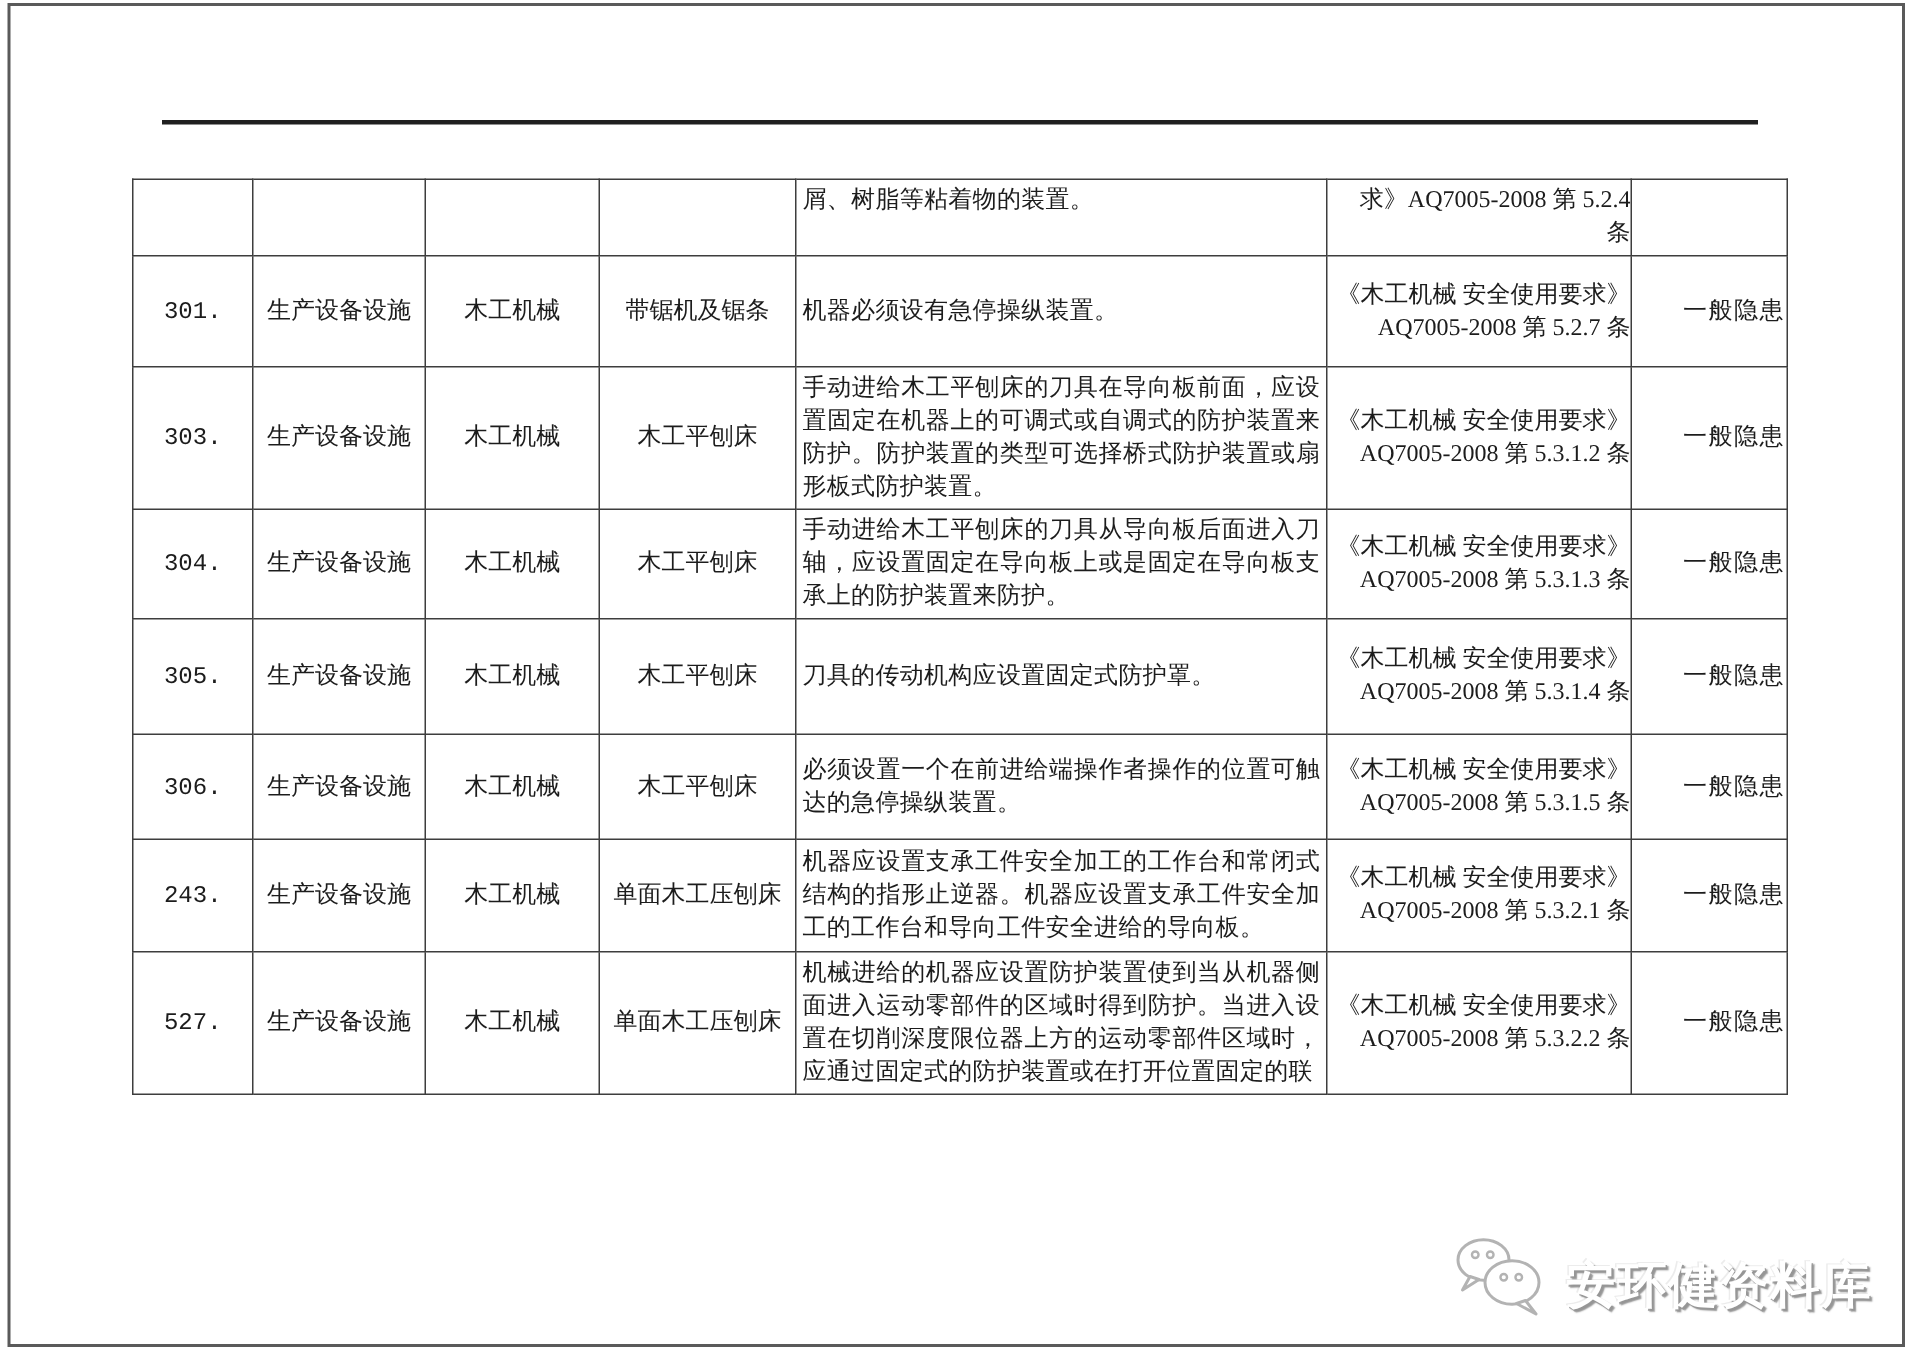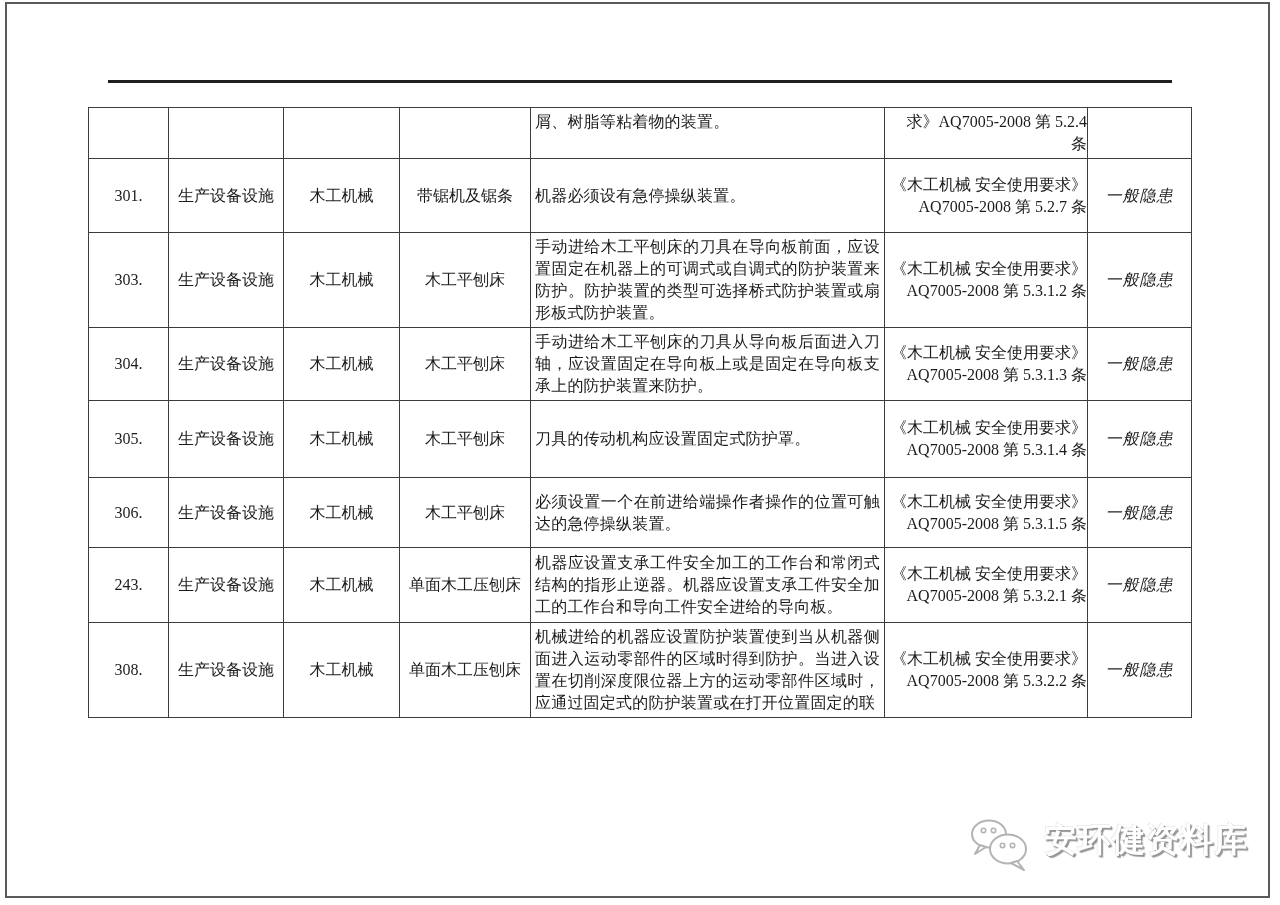--- a/index.html
+++ b/index.html
@@ -10,41 +10,41 @@
   }
   .frame {
     position:absolute; left:5px; top:2px; width:1265px; height:896px;
     border:2px solid #5a5a5a; box-sizing:border-box;
   }
   .header-rule {
     position:absolute; left:108px; top:80px; width:1064px; height:0;
     border-top:3px solid #1f1f1f;
   }
   table.hazard {
-    position:absolute; left:88px; top:107px; width:1103px;
+    position:absolute; left:88px; top:119px; width:1103px;
     border-collapse:collapse; table-layout:fixed;
   }
   table.hazard td {
     border:1.5px solid #3d3d3d; box-sizing:border-box;
     font-size:16px; line-height:22px; overflow:hidden;
   }
-  td.c-center { text-align:center; vertical-align:middle; }
+  td.c-center { text-align:center; vertical-align:middle;font-family:Liberation Mono, monospace; }
   td.c-desc {
     text-align:left; vertical-align:middle; padding:3px 4px;
     font-size:15.5px; letter-spacing:0.2px; text-align:justify;
   }
   td.c-basis {
     text-align:right; vertical-align:middle; padding:3px 0 3px 6px;
     font-size:15.5px;
   }
-  td.c-level { text-align:center; vertical-align:middle; letter-spacing:1px;font-style:italic; }
+  td.c-level { text-align:right; vertical-align:middle; letter-spacing:1px; }
   tr.row-partial td { vertical-align:top; }
   .watermark {
     position:absolute; left:968px; top:818px; height:62px;
-    display:flex; align-items:flex-start; gap:12px;
+    display:flex; align-items:flex-end; gap:12px;
   }
   .wm-text {
     font-family:"Liberation Sans","DejaVu Sans",sans-serif;
     font-size:33px; font-weight:bold; letter-spacing:1px;
     color:#ffffff;
     text-shadow: 2px 2px 1px #969696, 1px 1px 0 #a8a8a8, -1px -1px 0 #ececec;
     white-space:nowrap;
   }
   .wm-icon svg { display:block; }
 </style>
@@ -123,21 +123,21 @@
       <tr style="height:75px">
         <td class="c-center">243.</td>
         <td class="c-center">生产设备设施</td>
         <td class="c-center">木工机械</td>
         <td class="c-center">单面木工压刨床</td>
         <td class="c-desc">机器应设置支承工件安全加工的工作台和常闭式结构的指形止逆器。机器应设置支承工件安全加工的工作台和导向工件安全进给的导向板。</td>
         <td class="c-basis">《木工机械 安全使用要求》AQ7005-2008 第 5.3.2.1 条</td>
         <td class="c-level">一般隐患</td>
       </tr>
       <tr style="height:93px">
-        <td class="c-center">308.</td>
+        <td class="c-center">527.</td>
         <td class="c-center">生产设备设施</td>
         <td class="c-center">木工机械</td>
         <td class="c-center">单面木工压刨床</td>
         <td class="c-desc">机械进给的机器应设置防护装置使到当从机器侧面进入运动零部件的区域时得到防护。当进入设置在切削深度限位器上方的运动零部件区域时，应通过固定式的防护装置或在打开位置固定的联</td>
         <td class="c-basis">《木工机械 安全使用要求》AQ7005-2008 第 5.3.2.2 条</td>
         <td class="c-level">一般隐患</td>
       </tr>
     </tbody>
   </table>
 

